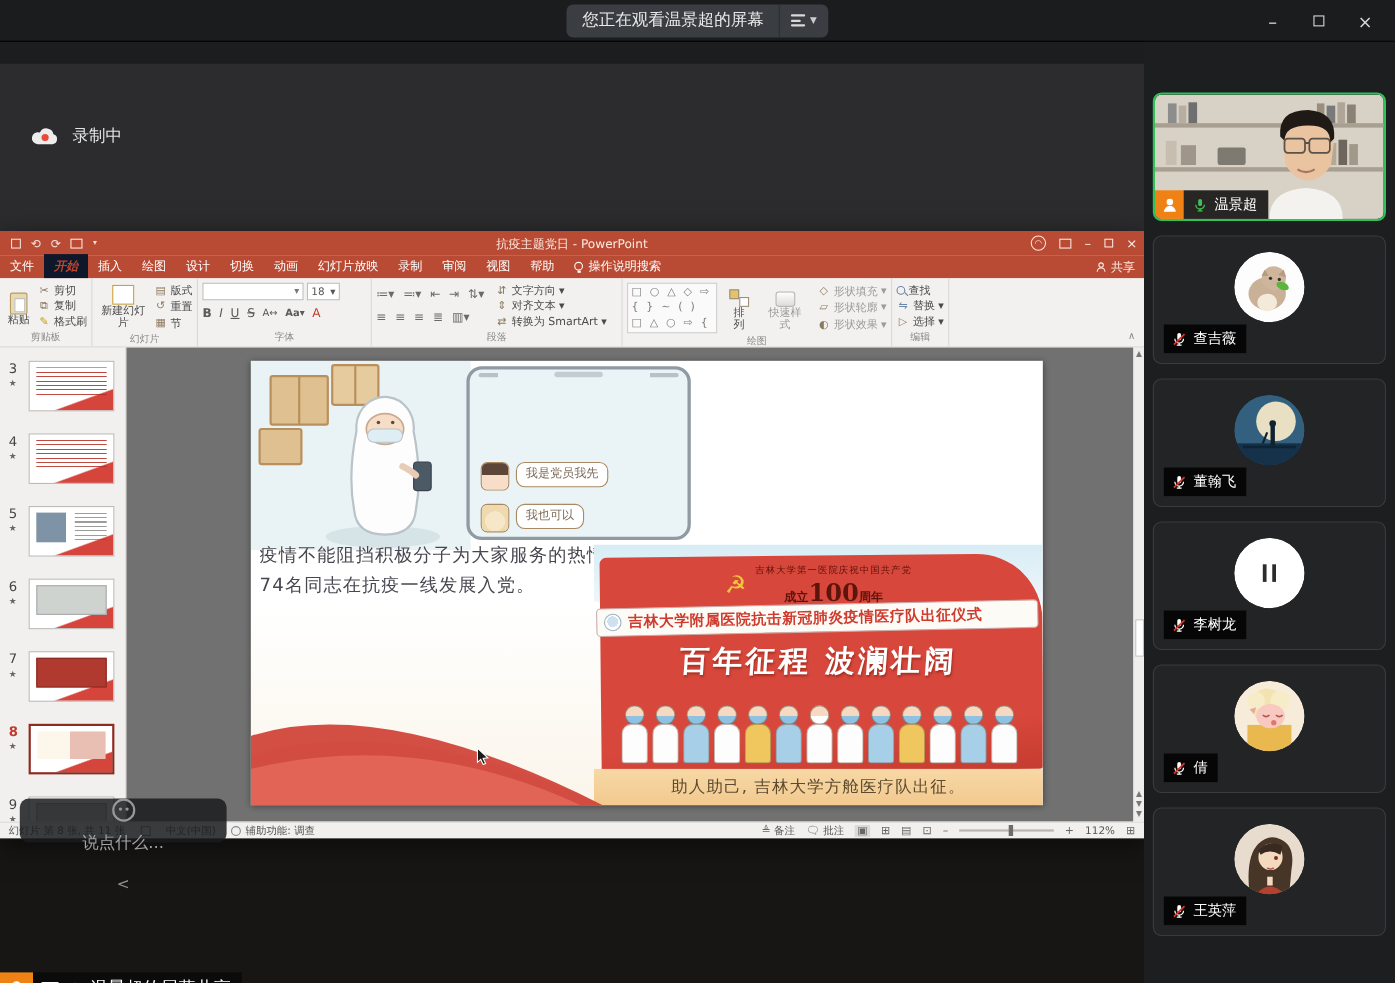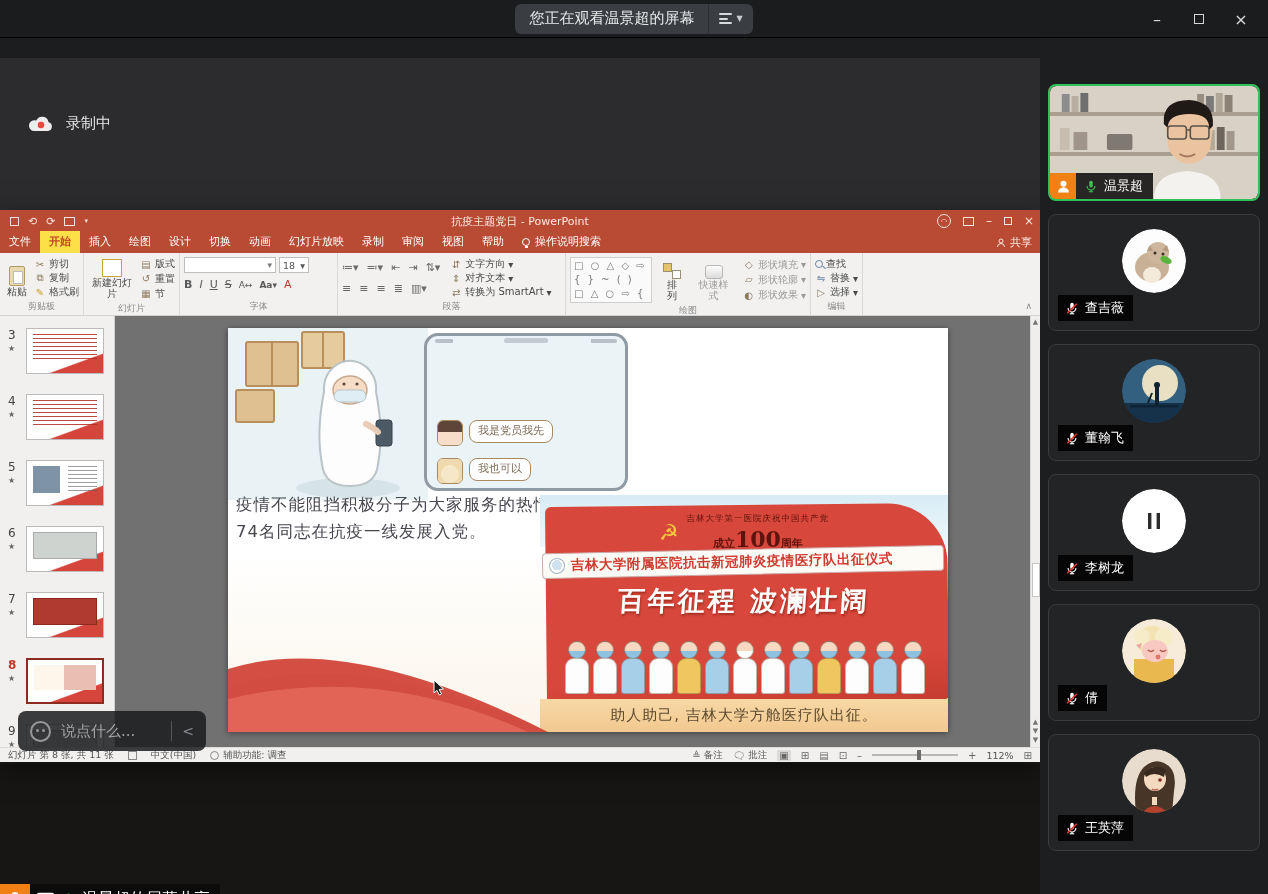--- a/index.html
+++ b/index.html
@@ -37,21 +37,21 @@
   .qat .floppy { width:9px; height:9px; border:1.3px solid #f4ded7; display:inline-block; }
   .ppt-title { position:absolute; left:50%; transform:translateX(-50%); white-space:nowrap; color:#fde9e2; }
   .tb-right { position:absolute; right:6px; display:flex; align-items:center; gap:12px; color:#fbe6df; font-size:11px; }
   .acct { width:14px; height:14px; border:1.2px solid #fbe6df; border-radius:50%; display:flex; align-items:center; justify-content:center; font-size:8px; }
   .ribopt { width:11px; height:9px; border:1.2px solid #fbe6df; display:inline-block; }
   .tb-right .sm { font-size:12px; cursor:pointer; }
   .tb-right .rest { width:8px; height:8px; border:1.2px solid #fbe6df; display:inline-block; }
 
   .ppt-tabs { height:21px; background:#b94a33; display:flex; align-items:flex-end; color:#fff; font-size:11px; position:relative; }
   .ptab { padding:3px 9px 4px; white-space:nowrap; cursor:pointer; }
-  .ptab.active { background:#fde047; color:#c2442b; font-weight:bold; }
+  .ptab.active { background:#0f172a; color:#c2442b; font-weight:bold;font-style:italic; }
   .searchtab { display:flex; align-items:center; gap:5px; padding:3px 9px 4px; cursor:pointer; }
   .bulb { width:8px; height:8px; border:1.2px solid #fff; border-radius:50%; position:relative; display:inline-block; }
   .bulb:after { content:""; position:absolute; left:2px; bottom:-3px; width:3px; height:2px; background:#fff; }
   .ppt-share { position:absolute; right:8px; bottom:3px; display:flex; gap:4px; align-items:center; font-size:11px; color:#fde9e2; cursor:pointer; }
 
   .ribbon { height:63px; background:#f2f1f0; border-bottom:1px solid #d5d3d1; display:flex; position:relative; }
   .rgroup { position:relative; border-right:1px solid #dbd9d7; padding:4px 4px 0; display:flex; flex-direction:column; }
   .rbody { flex:1; display:flex; gap:4px; }
   .rlabel { text-align:center; font-size:9px; color:#8a8a8a; padding:1px 0 2px; }
   .bigbtn { display:flex; flex-direction:column; align-items:center; justify-content:flex-end; font-size:10px; color:#4a4a4a; padding:2px 3px; cursor:pointer; line-height:1.1; text-align:center; }
@@ -145,22 +145,22 @@
     font-size:9.5px; color:#555; padding:0 8px; gap:14px; position:relative; }
   .spellic { width:9px; height:9px; border:1px solid #888; display:inline-block; }
   .accic { width:9px; height:9px; border:1px solid #888; border-radius:50%; display:inline-block; }
   .st-right { position:absolute; right:8px; display:flex; align-items:center; gap:10px; }
   .viewic { font-size:10px; color:#666; }
   .viewic.sel { background:#dcdad8; padding:0 2px; }
   .ztrack { width:86px; height:2px; background:#b9b7b5; position:relative; }
   .zthumb { position:absolute; left:52%; top:-4px; width:4px; height:10px; background:#6e6c6a; }
 
   
-  .chatov { position:absolute; left:18px; top:653px; width:188px; height:40px; background:rgba(26,27,29,.85);
-    border-radius:8px; display:flex; align-items:center; gap:10px; padding:0 12px; z-index:5; }
+  .chatov { position:absolute; left:18px; top:668px; width:188px; height:40px; background:rgba(26,27,29,.85);
+    border-radius:8px; display:flex; align-items:center; gap:10px; padding:0 12px; z-index:5;flex-direction:column; }
   .smiley { width:21px; height:21px; border:2px solid #989898; border-radius:50%; position:relative; flex:none; }
   .smiley:before,.smiley:after { content:""; position:absolute; top:6px; width:3px; height:3px; border-radius:50%; background:#989898; }
   .smiley:before { left:4px; } .smiley:after { right:4px; }
   .chattxt { color:#a2a2a2; font-size:15px; flex:1; white-space:nowrap; }
   .chatdiv { width:1px; height:20px; background:#56575a; }
   .chatchev { color:#8f9093; font-size:14px; }
 
   
   .sharepill { position:absolute; left:0; bottom:0; height:30px; display:flex; z-index:5; }
   .badge-host { width:30px; height:30px; background:#f08114; display:flex; align-items:center; justify-content:center; flex:none; }

